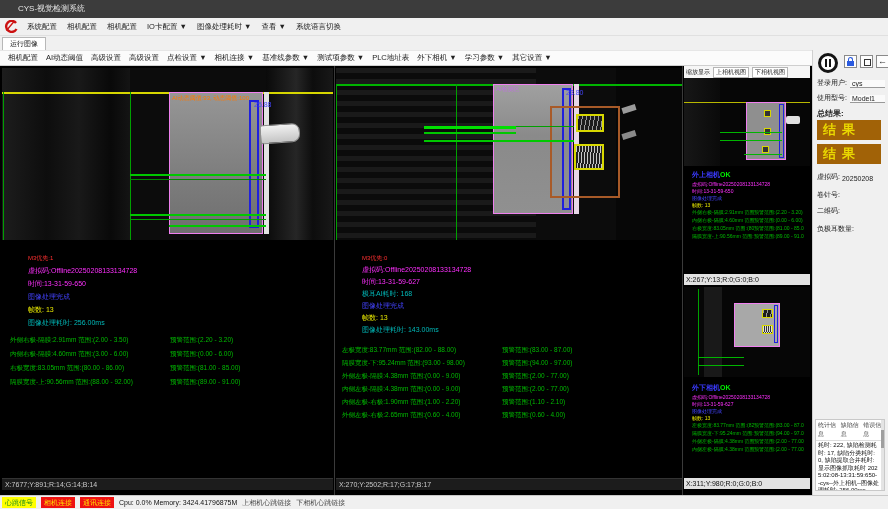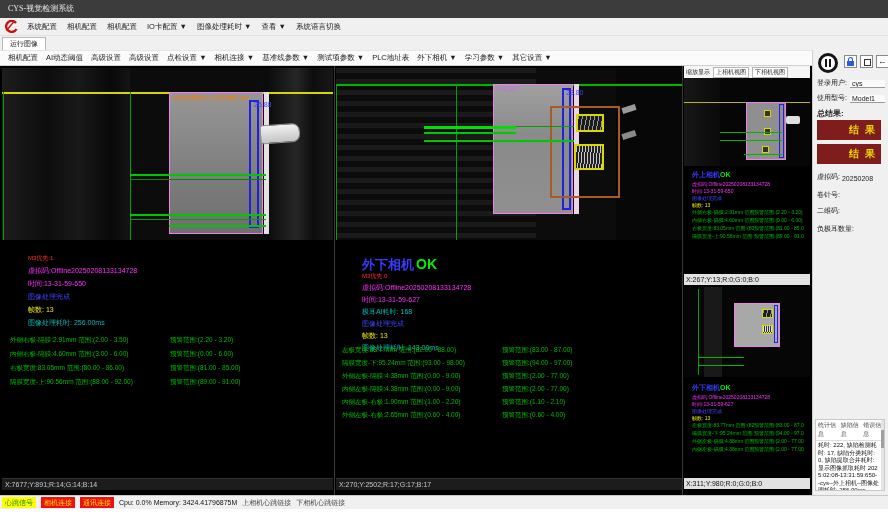--- a/index.html
+++ b/index.html
@@ -1,19 +1,19 @@
 <!DOCTYPE html>
 <html><head>
 <meta charset="utf-8">
 <style>
   html,body{margin:0;padding:0;}
   body{width:888px;height:522px;font-family:"Liberation Sans","DejaVu Sans",sans-serif;background:#fff;overflow:hidden;}
   #app{position:relative;width:888px;height:522px;background:#fff;}
   
-  #titlebar{position:absolute;left:0;top:0;width:888px;height:18px;background:#3c3c3c;color:#e6e6e6;font-size:8px;line-height:18px;padding-left:8px;box-sizing:border-box;font-family:Liberation Serif, serif;}
+  #titlebar{position:absolute;left:0;top:0;width:888px;height:18px;background:#3c3c3c;color:#e6e6e6;font-size:8px;line-height:18px;padding-left:18px;box-sizing:border-box;}
   #menubar{position:absolute;left:0;top:18px;width:888px;height:18px;background:#f0f0f0;border-bottom:1px solid #e0e0e0;box-sizing:border-box;display:flex;align-items:center;}
   #menubar .logo{margin:0 4px 0 4px;display:inline-flex;}
   .menu-item{font-size:7.5px;color:#222;margin:0 5px;white-space:nowrap;cursor:default;}
   #tabstrip{position:absolute;left:0;top:36px;width:888px;height:14px;background:#f0f0f0;}
   #runtab{position:absolute;left:2px;top:1px;height:12px;line-height:12px;background:#fff;border:1px solid #b8b8b8;border-bottom:none;padding:0 7px;font-size:7px;color:#222;}
   #toolbar{position:absolute;left:0;top:50px;width:812px;height:16px;background:#fbfbfb;border-top:1px solid #e6e6e6;border-bottom:1px solid #cfcfcf;box-sizing:border-box;display:flex;align-items:center;padding-left:4px;}
   .tool-item{font-size:7.5px;color:#222;margin:0 4px;white-space:nowrap;}
   
   #main{position:absolute;left:0;top:66px;width:812px;height:429px;background:#000;}
   .vdiv{position:absolute;top:0;width:1px;height:429px;background:#3a3a3a;}
@@ -63,21 +63,21 @@
   #pausebtn{position:absolute;left:2px;top:0;width:20px;height:20px;border:3px solid #141414;border-radius:50%;box-sizing:border-box;background:#fff;}
   #pausebtn .bar{position:absolute;top:3px;width:2px;height:8px;background:#141414;}
   .sqbtn{position:absolute;top:2px;width:13px;height:13px;border:1px solid #8a8a8a;background:#fdfdfd;box-sizing:border-box;}
   .lock-sh{position:absolute;left:3px;top:1px;width:5px;height:4px;border:1.5px solid #2a5adf;border-bottom:none;border-radius:3px 3px 0 0;box-sizing:border-box;}
   .lock-bd{position:absolute;left:2px;top:5px;width:7px;height:5px;background:#2a5adf;}
   .sq-in{position:absolute;left:3px;top:3px;width:5px;height:5px;border:1px solid #333;}
   .arrow-g{position:absolute;left:0;top:0;width:11px;height:11px;font-size:9px;line-height:11px;text-align:center;color:#333;}
   .srow{position:absolute;left:4px;right:3px;display:flex;align-items:flex-end;}
   .srow .lab{white-space:nowrap;}
   .srow .val{flex:1;margin-left:3px;border-bottom:1px solid #999;background:#fafafa;padding-left:2px;white-space:nowrap;overflow:hidden;}
-  .result-box{position:absolute;left:4px;width:64px;height:20px;background:#7f1d1d;color:#ead800;font-weight:bold;font-size:10px;text-align:right;line-height:20px;letter-spacing:6px;text-indent:6px;overflow:hidden;}
+  .result-box{position:absolute;left:4px;width:64px;height:20px;background:#a16207;color:#ead800;font-weight:bold;font-size:13px;text-align:left;line-height:20px;letter-spacing:6px;text-indent:6px;overflow:hidden;}
   .slab{position:absolute;left:4px;white-space:nowrap;}
   #statsbox{position:absolute;left:2px;right:3px;bottom:4px;height:72px;background:#fff;border:1px solid #c9c9c9;box-sizing:border-box;overflow:hidden;}
   #statsbox .tabs{display:flex;gap:4px;font-size:6px;color:#444;border-bottom:1px solid #ddd;padding:1px 2px;}
   #statsbox .body{font-size:6px;line-height:7.5px;color:#111;padding:1px 5px 1px 2px;word-break:break-all;}
   #statsbox .sb-track{position:absolute;right:0;top:0;width:3px;bottom:0;background:#e4e4e4;}
   #statsbox .sb-thumb{position:absolute;right:0;top:10px;width:3px;height:18px;background:#9f9f9f;}
   
   #statusbar{position:absolute;left:0;top:495px;width:888px;height:14px;background:#f0f0f0;border-top:1px solid #c8c8c8;box-sizing:border-box;display:flex;align-items:center;font-size:7px;gap:5px;padding-left:2px;}
   .badge{padding:0 3px;height:11px;line-height:11px;}
   .badge.hb{background:#ffff00;color:#1a8a1a;}
@@ -186,23 +186,20 @@
         <div class="ov-blue" style="left:230px;top:21px">23.80</div>
         <div class="orangebox" style="left:214px;top:38px;width:70px;height:92px"></div>
         <div class="ylbox" style="left:240px;top:46px;width:28px;height:18px"></div>
         <div class="ylbox" style="left:238px;top:76px;width:30px;height:26px;background:repeating-linear-gradient(95deg,#c8c8c8 0 1px,#222 1px 3px)"></div>
         <div class="hl" style="left:88px;top:58px;width:92px;height:3px;background:#00e000"></div>
         <div class="hl" style="left:180px;top:58px;width:58px;height:1px;background:#00a000"></div>
         <div class="hl" style="left:88px;top:64px;width:92px;height:2px;background:#00c800"></div>
         <div class="hl" style="left:88px;top:72px;width:150px;height:2px;background:#00c800"></div>
       </div>
       <div class="cam-text">
-        <div class="cam-title">
-          <span>外下相机</span><span class="ok">OK</span>
-        </div>
         <div class="flag">M3优先:0</div>
         <div class="t-mag" style="margin-top:2px">虚拟码:Offline20250208133134728</div>
         <div class="t-mag" style="margin-top:2px">时间:13-31-59-627</div>
         <div class="t-cyan" style="margin-top:2px">极耳AI耗时: 168</div>
         <div class="t-blue2" style="margin-top:2px">图像处理完成</div>
         <div class="t-yel" style="margin-top:2px">帧数: 13</div>
         <div class="t-cyan" style="margin-top:2px">图像处理耗时: 143.00ms</div>
       </div>
       <div class="meas" style="top:280px;left:6px">
         <div class="mrow" style="height:13px"><span class="m1">左极宽度:83.77mm 范围:(82.00 - 88.00)</span><span class="m2">预警范围:(83.00 - 87.00)</span></div>

